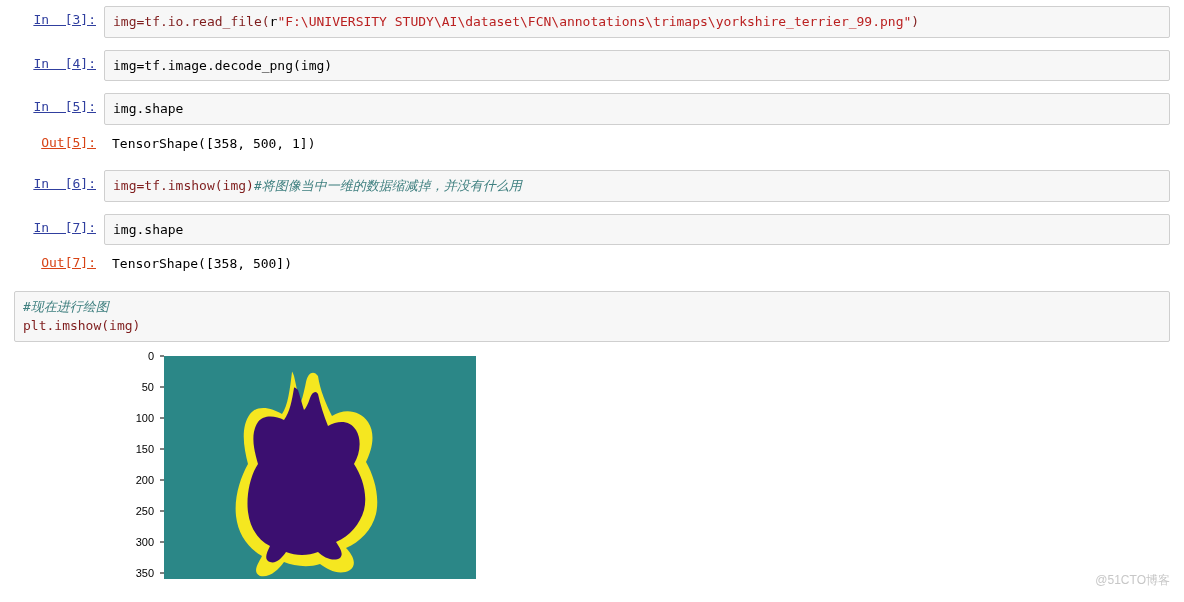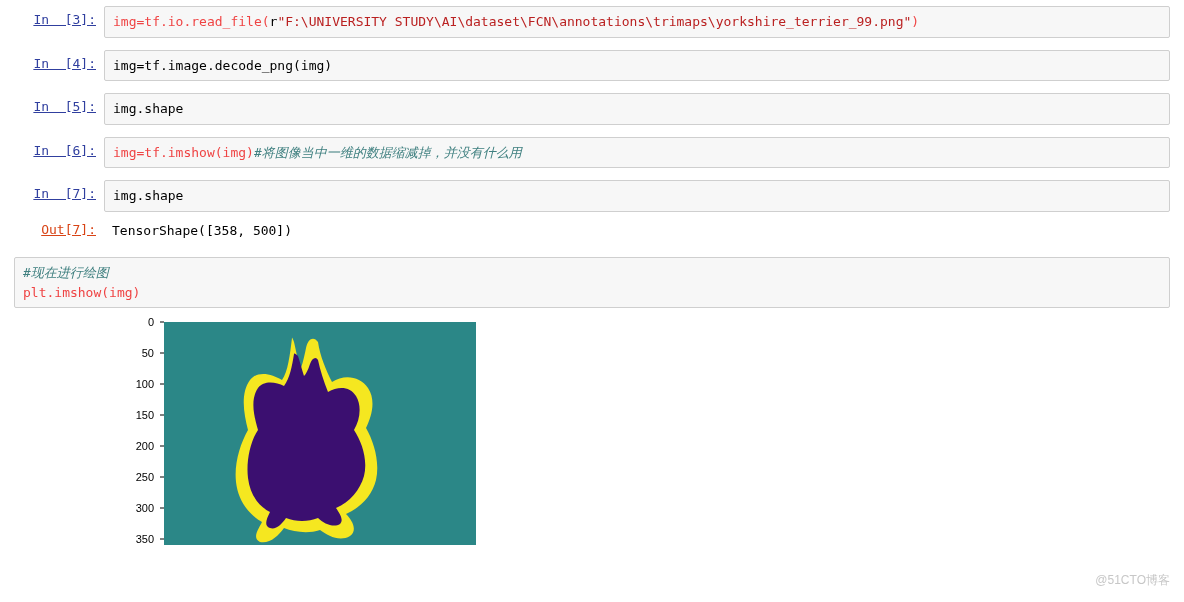--- a/index.html
+++ b/index.html
@@ -32,21 +32,21 @@
       white-space: pre;
       overflow-x: auto;
     }
     .output-area {
       flex: 1;
       padding: 5px 8px;
       line-height: 1.5;
       white-space: pre;
     }
     .block { margin-bottom: 12px; }
-    .tok-var { color: #ef4444; }
+    .tok-var { color: #7f1d1d; }
     .tok-str { color: #BA2121; }
     .tok-rprefix { color: #000; }
     .tok-comment { color: #408080; font-style: italic; }
     .plot-wrap { margin-left: 98px; margin-top: 6px; }
     .watermark {
       position: fixed;
       right: 14px;
       bottom: 13px;
       color: #c7c7c7;
       font-size: 12px;
@@ -68,20 +68,24 @@
   <div class="cell">
     <div class="prompt prompt-in">In  [4]:</div>
     <div class="input-area">img=tf.image.decode_png(img)</div>
   </div>
 </div>
 
 <div class="block">
   <div class="cell">
     <div class="prompt prompt-in">In  [5]:</div>
     <div class="input-area">img.shape</div>
+  </div>
+  <div class="cell">
+    <div class="prompt prompt-out">Out[5]:</div>
+    <div class="output-area">TensorShape([358, 500, 1])</div>
   </div>
 </div>
 
 <div class="block">
   <div class="cell">
     <div class="prompt prompt-in">In  [6]:</div>
     <div class="input-area"><span class="tok-var">img=tf.imshow(img)</span><span class="tok-comment">#将图像当中一维的数据缩减掉，并没有什么用</span></div>
   </div>
 </div>
 

